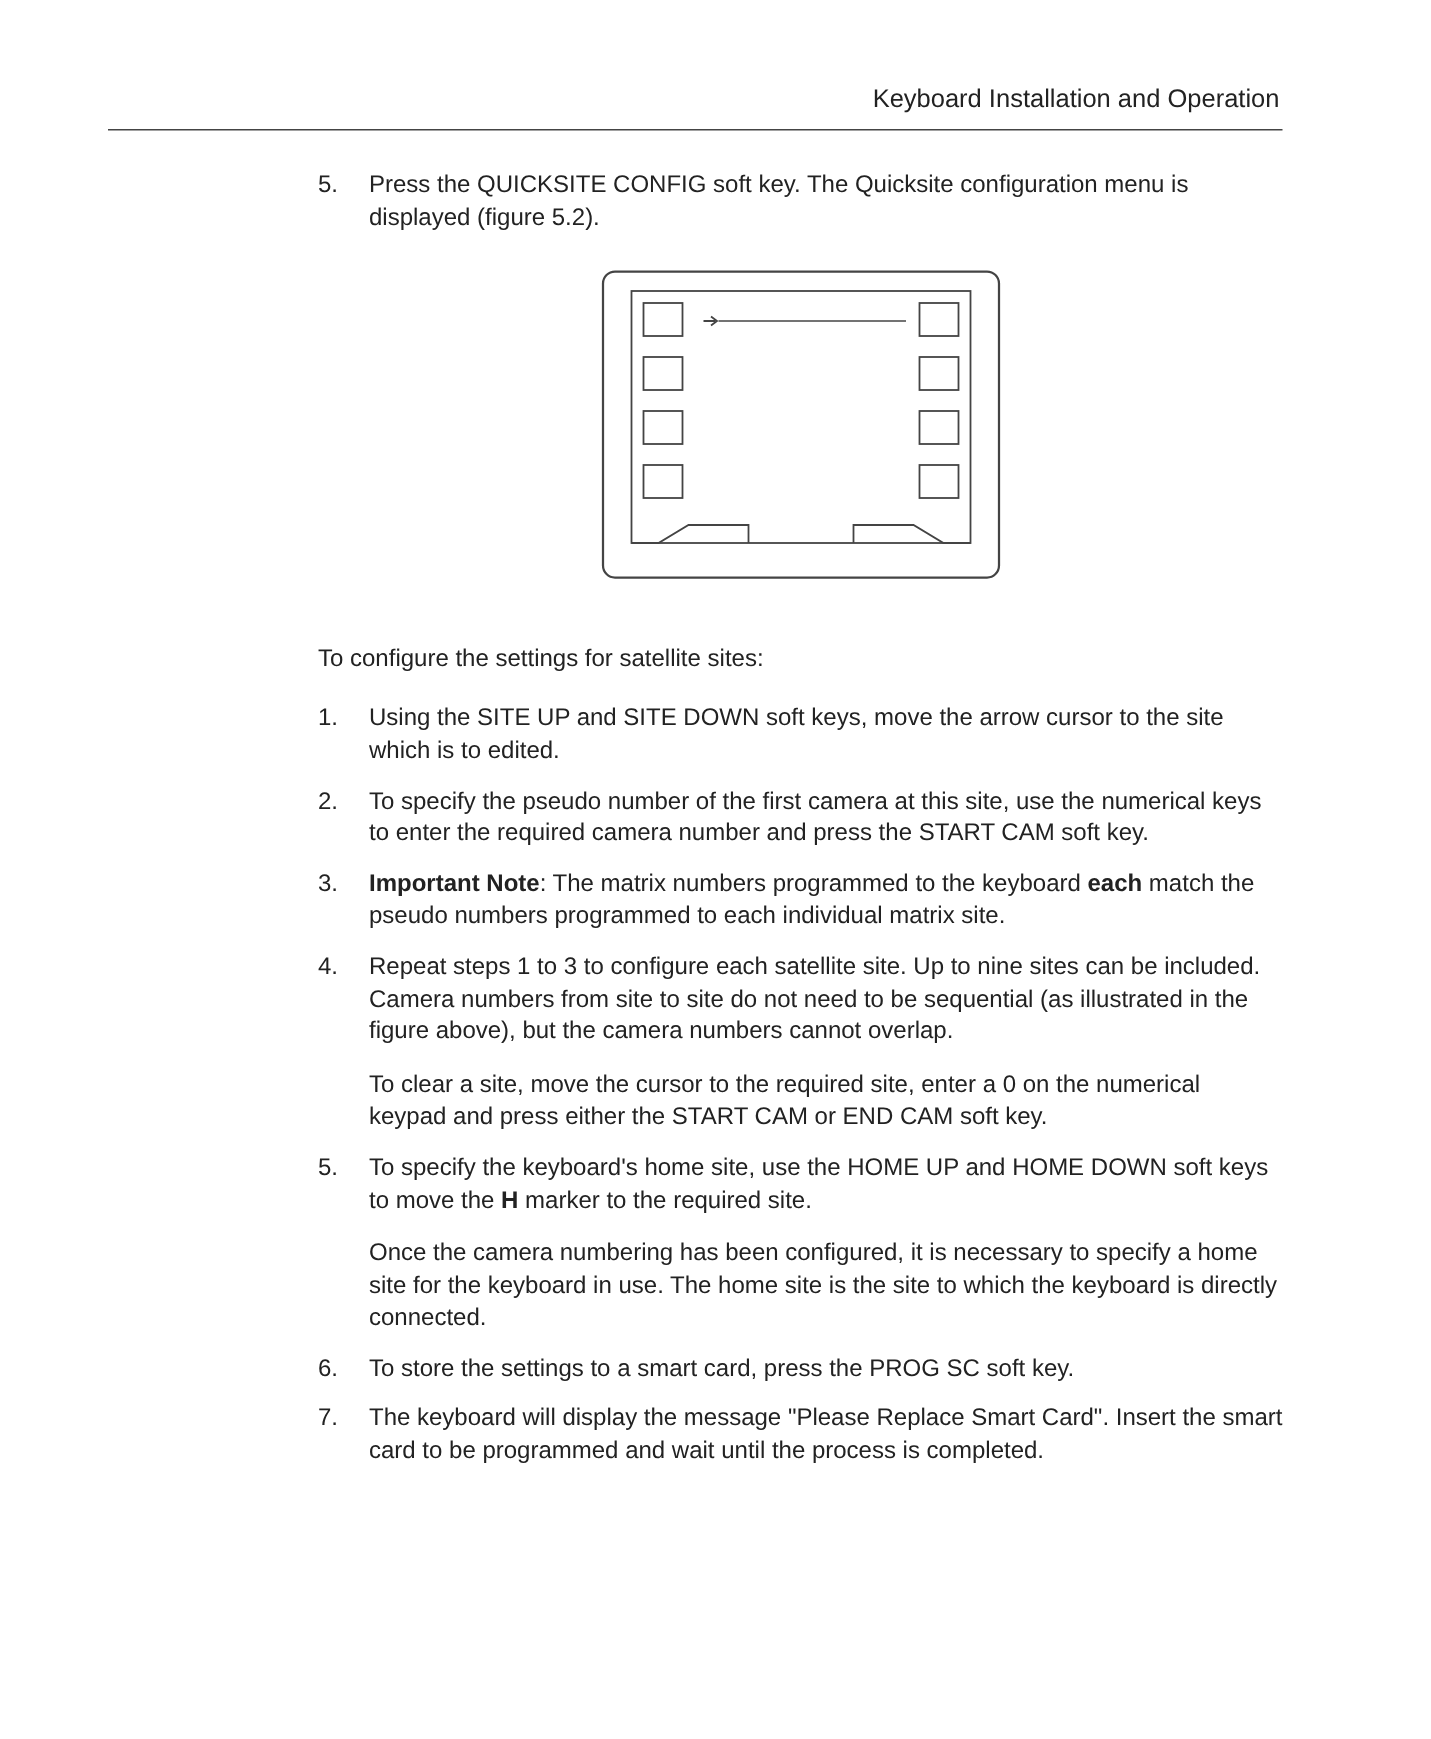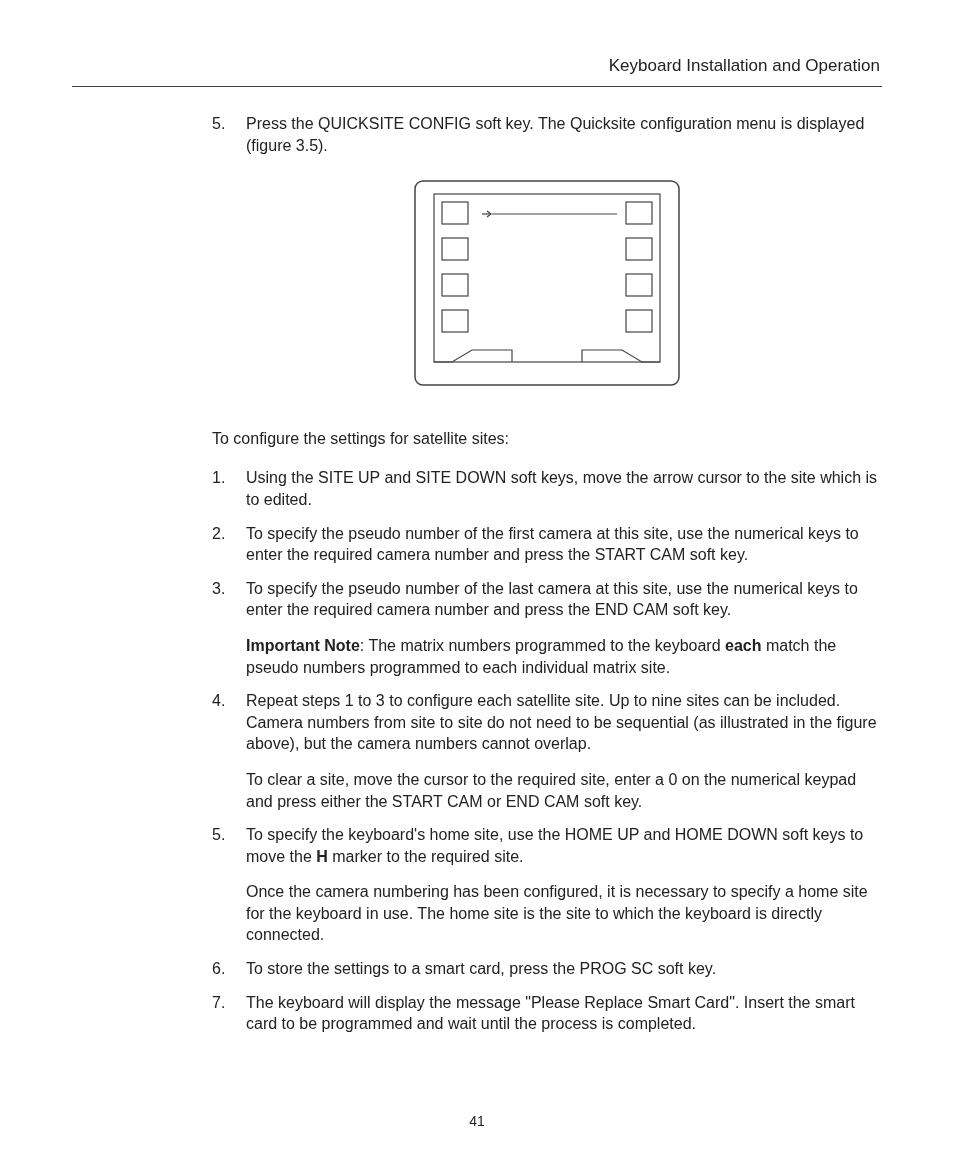--- a/index.html
+++ b/index.html
@@ -6,21 +6,21 @@
     margin: 0;
     padding: 0;
     font-family: Arial, Helvetica, sans-serif;
     color: #222;
     background: #fff;
   }
   .page {
     width: 954px;
     height: 1159px;
     box-sizing: border-box;
-    padding: 56px 72px 40px 72px;
+    padding: 56px 99px 40px 72px;
     position: relative;
   }
   .running-head {
     text-align: right;
     font-size: 17px;
     margin-bottom: 10px;
     padding-right: 2px;
   }
   .rule {
     border: none;
@@ -80,21 +80,21 @@
 
   <div class="running-head">Keyboard Installation and Operation</div>
   <hr class="rule">
 
   <div class="content">
 
     <ul class="ol" style="list-style:none;padding:0;margin:0 0 0 0;">
       <li>
         <div class="num">5.</div>
         <div class="body">
-          <p>Press the QUICKSITE CONFIG soft key. The Quicksite configuration menu is displayed (figure 3.5).</p>
+          <p>Press the QUICKSITE CONFIG soft key. The Quicksite configuration menu is displayed (figure 5.2).</p>
         </div>
       </li>
     </ul>
 
     <div class="figure-wrap">
       <svg class="figure" width="270" height="210" viewBox="0 0 270 210">
 
         <rect x="3" y="3" width="264" height="204" rx="8" ry="8" fill="none" stroke="#444" stroke-width="1.5"></rect>
 
         <rect x="22" y="16" width="226" height="168" fill="none" stroke="#444" stroke-width="1.2"></rect>
@@ -133,21 +133,20 @@
       <li>
         <div class="num">2.</div>
         <div class="body">
           <p>To specify the pseudo number of the first camera at this site, use the numerical keys to enter the required camera number and press the START CAM soft key.</p>
         </div>
       </li>
 
       <li>
         <div class="num">3.</div>
         <div class="body">
-          <p>To specify the pseudo number of the last camera at this site, use the numerical keys to enter the required camera number and press the END CAM soft key.</p>
           <p>
             <b>Important Note</b><span>: </span><span>The matrix numbers programmed to the keyboard </span><b>each</b><span> match the pseudo numbers programmed to each individual matrix site.</span>
           </p>
         </div>
       </li>
 
       <li>
         <div class="num">4.</div>
         <div class="body">
           <p>Repeat steps 1 to 3 to configure each satellite site. Up to nine sites can be included. Camera numbers from site to site do not need to be sequential (as illustrated in the figure above), but the camera numbers cannot overlap.</p>
@@ -176,15 +175,14 @@
         <div class="num">7.</div>
         <div class="body">
           <p>The keyboard will display the message "Please Replace Smart Card". Insert the smart card to be programmed and wait until the process is completed.</p>
         </div>
       </li>
 
     </ul>
 
   </div>
 
-  <div class="pgnum">41</div>
 
 </div>
 
 </body></html>

